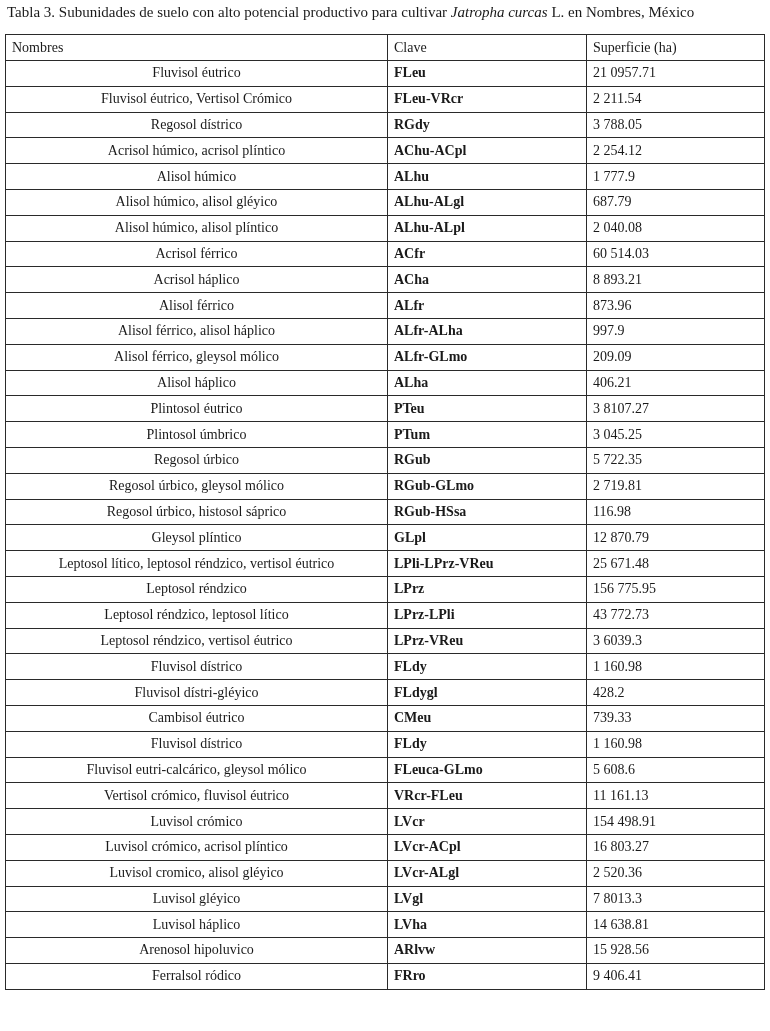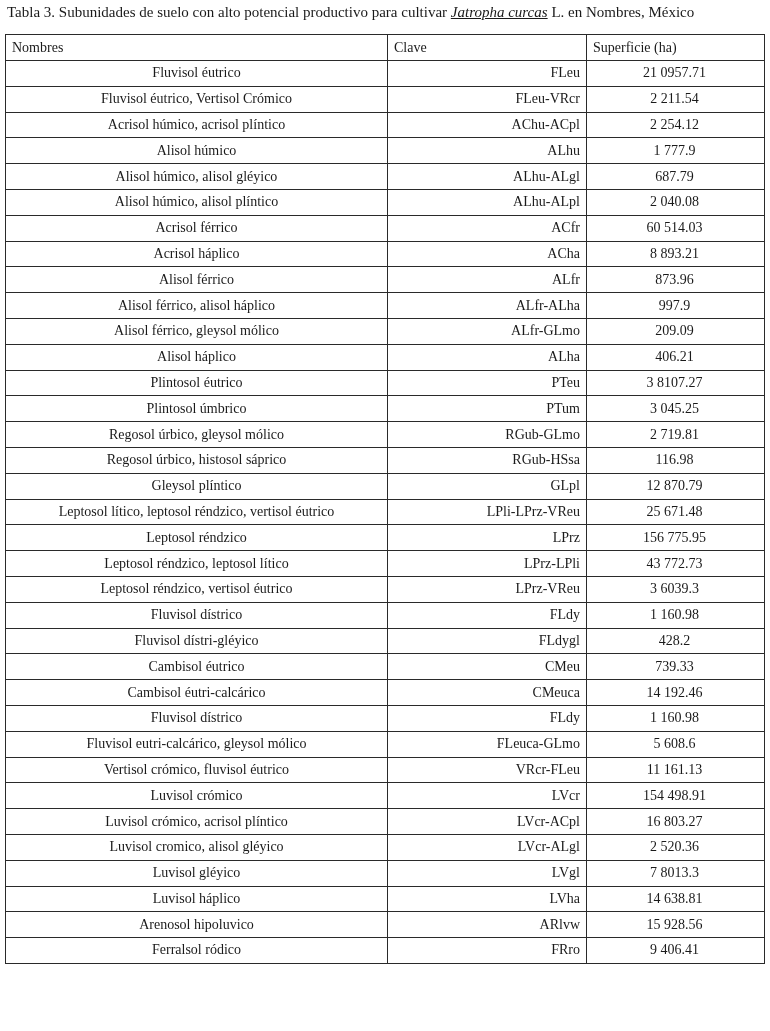--- a/index.html
+++ b/index.html
@@ -16,21 +16,21 @@
       color: #1a1a1a;
     }
     .caption {
       position: absolute;
       left: 7px;
       top: 2px;
       font-size: 15px;
       line-height: 20px;
       white-space: nowrap;
     }
-    .caption i { font-style: italic; text-decoration: underline; }
+    .caption i { font-style: italic; }
     table.soil {
       position: absolute;
       left: 5px;
       top: 34px;
       width: 759px;
       border-collapse: collapse;
       table-layout: fixed;
       font-size: 14px;
     }
     table.soil col.c-name { width: 382px; }
@@ -43,22 +43,22 @@
       line-height: 18px;
       white-space: nowrap;
       overflow: hidden;
       font-weight: normal;
     }
     table.soil th {
       text-align: left;
       height: 25px;
     }
     table.soil td.name { text-align: center; }
-    table.soil td.key { text-align: right; }
-    table.soil td.area { text-align: center; padding-right: 8px; }
+    table.soil td.key { text-align: left; font-weight: bold; }
+    table.soil td.area { text-align: left; padding-right: 8px; }
   </style>
 </head>
 <body>
 
 <div class="caption"><span>Tabla 3. Subunidades de suelo con alto potencial productivo para cultivar </span><i>Jatropha curcas</i><span> L. en Nombres, México</span></div>
 
 <table class="soil">
   <colgroup>
     <col class="c-name">
     <col class="c-key">
@@ -76,20 +76,25 @@
         <td class="name">Fluvisol éutrico</td>
         <td class="key">FLeu</td>
         <td class="area">21 0957.71</td>
       </tr>
       <tr>
         <td class="name">Fluvisol éutrico, Vertisol Crómico</td>
         <td class="key">FLeu-VRcr</td>
         <td class="area">2 211.54</td>
       </tr>
       <tr>
+        <td class="name">Regosol dístrico</td>
+        <td class="key">RGdy</td>
+        <td class="area">3 788.05</td>
+      </tr>
+      <tr>
         <td class="name">Acrisol húmico, acrisol plíntico</td>
         <td class="key">AChu-ACpl</td>
         <td class="area">2 254.12</td>
       </tr>
       <tr>
         <td class="name">Alisol húmico</td>
         <td class="key">ALhu</td>
         <td class="area">1 777.9</td>
       </tr>
       <tr>
@@ -136,20 +141,25 @@
         <td class="name">Plintosol éutrico</td>
         <td class="key">PTeu</td>
         <td class="area">3 8107.27</td>
       </tr>
       <tr>
         <td class="name">Plintosol úmbrico</td>
         <td class="key">PTum</td>
         <td class="area">3 045.25</td>
       </tr>
       <tr>
+        <td class="name">Regosol úrbico</td>
+        <td class="key">RGub</td>
+        <td class="area">5 722.35</td>
+      </tr>
+      <tr>
         <td class="name">Regosol úrbico, gleysol mólico</td>
         <td class="key">RGub-GLmo</td>
         <td class="area">2 719.81</td>
       </tr>
       <tr>
         <td class="name">Regosol úrbico, histosol sáprico</td>
         <td class="key">RGub-HSsa</td>
         <td class="area">116.98</td>
       </tr>
       <tr>
@@ -184,25 +194,20 @@
       </tr>
       <tr>
         <td class="name">Fluvisol dístri-gléyico</td>
         <td class="key">FLdygl</td>
         <td class="area">428.2</td>
       </tr>
       <tr>
         <td class="name">Cambisol éutrico</td>
         <td class="key">CMeu</td>
         <td class="area">739.33</td>
-      </tr>
-      <tr>
-        <td class="name">Cambisol éutri-calcárico</td>
-        <td class="key">CMeuca</td>
-        <td class="area">14 192.46</td>
       </tr>
       <tr>
         <td class="name">Fluvisol dístrico</td>
         <td class="key">FLdy</td>
         <td class="area">1 160.98</td>
       </tr>
       <tr>
         <td class="name">Fluvisol eutri-calcárico, gleysol mólico</td>
         <td class="key">FLeuca-GLmo</td>
         <td class="area">5 608.6</td>

